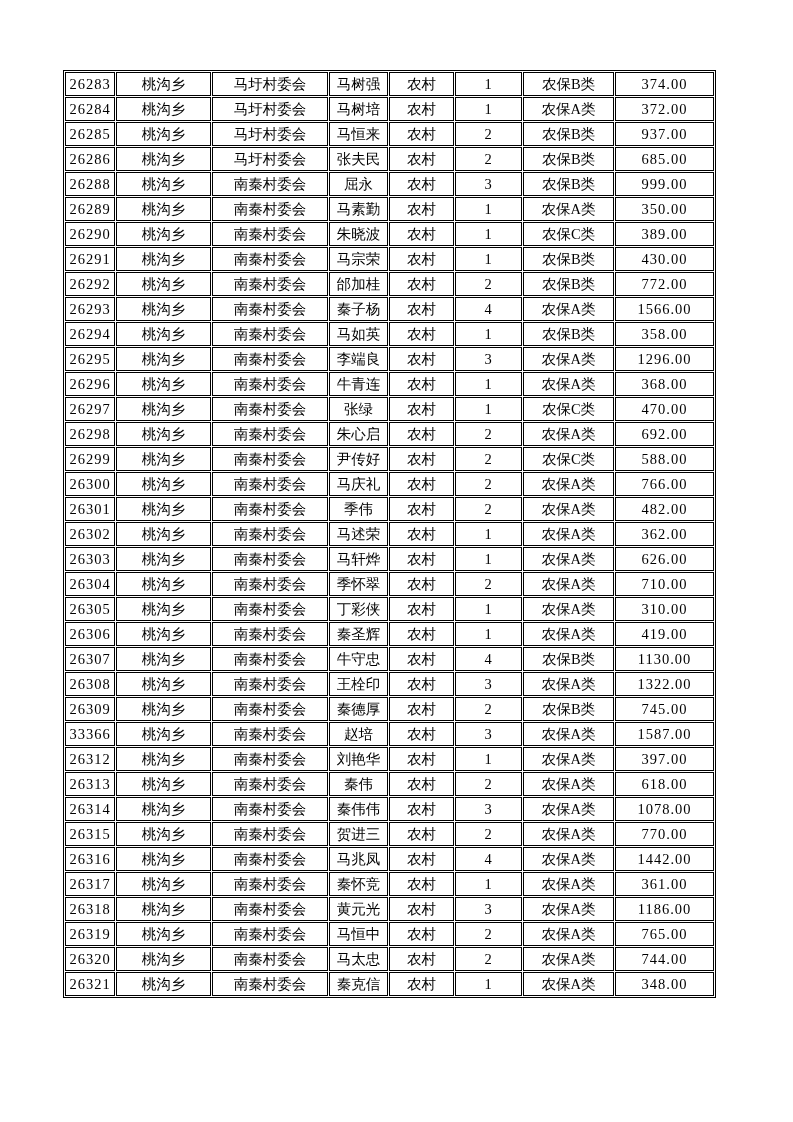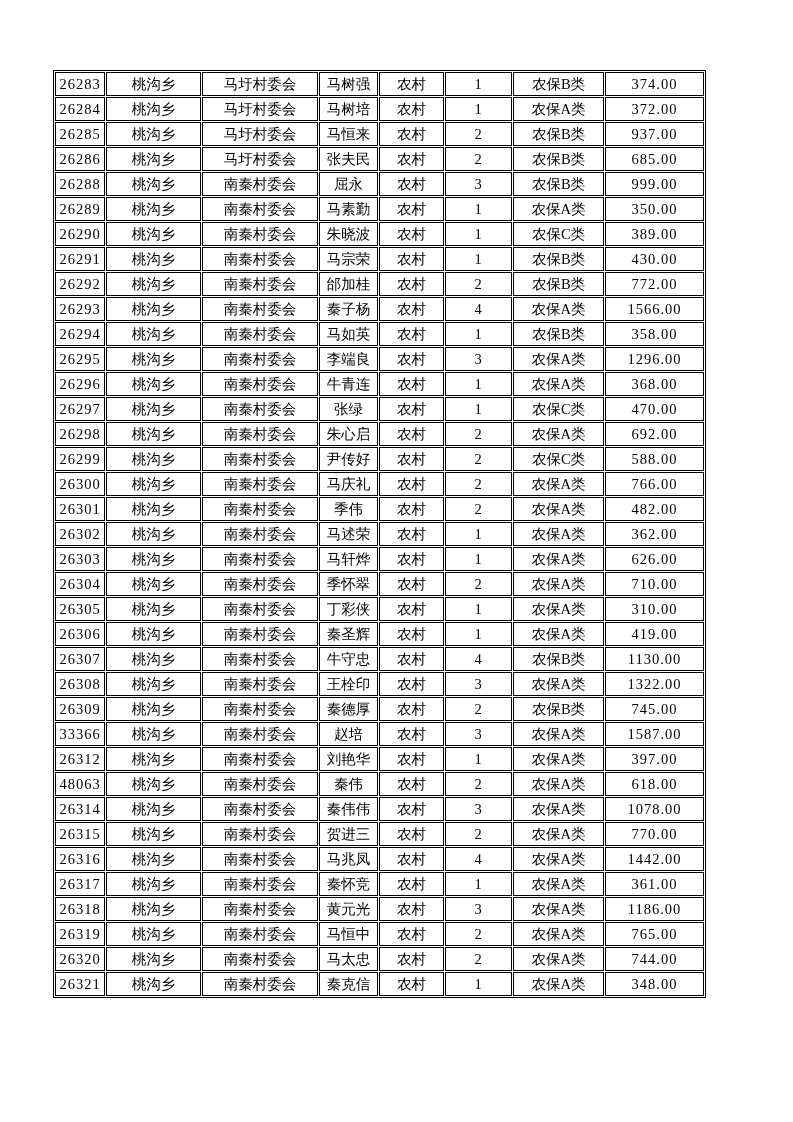--- a/index.html
+++ b/index.html
@@ -11,21 +11,21 @@
     position: relative;
     width: 793px;
     height: 1122px;
     background: #ffffff;
     overflow: hidden;
     font-family: "Liberation Serif", "DejaVu Serif", serif;
     color: #000000;
   }
   table.roster {
     position: absolute;
-    left: 53px;
+    left: 63px;
     top: 70px;
     border-collapse: separate;
     border-spacing: 1px;
     table-layout: fixed;
     border: 1px solid #000000;
     background: #ffffff;
   }
   table.roster td {
     border: 1px solid #000000;
     height: 22px;
@@ -344,21 +344,21 @@
           <td class="col-serial-number">26312</td>
           <td class="col-township">桃沟乡</td>
           <td class="col-village-committee">南秦村委会</td>
           <td class="col-person-name">刘艳华</td>
           <td class="col-household-type">农村</td>
           <td class="col-person-count">1</td>
           <td class="col-insurance-category">农保A类</td>
           <td class="col-amount">397.00</td>
         </tr>
         <tr>
-          <td class="col-serial-number">48063</td>
+          <td class="col-serial-number">26313</td>
           <td class="col-township">桃沟乡</td>
           <td class="col-village-committee">南秦村委会</td>
           <td class="col-person-name">秦伟</td>
           <td class="col-household-type">农村</td>
           <td class="col-person-count">2</td>
           <td class="col-insurance-category">农保A类</td>
           <td class="col-amount">618.00</td>
         </tr>
         <tr>
           <td class="col-serial-number">26314</td>

